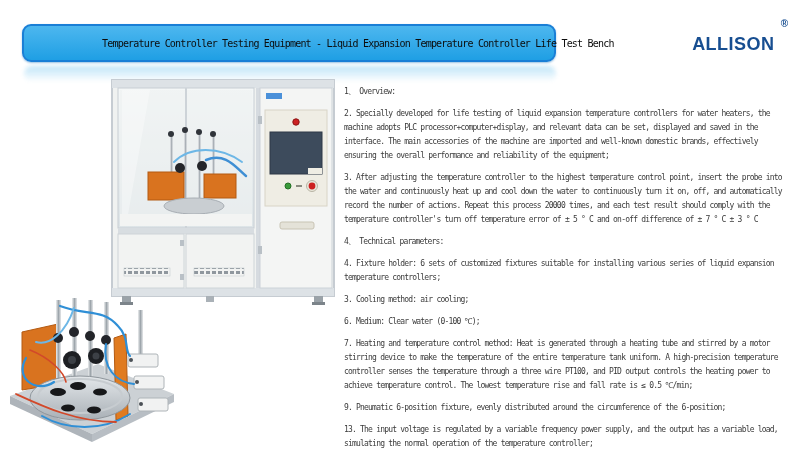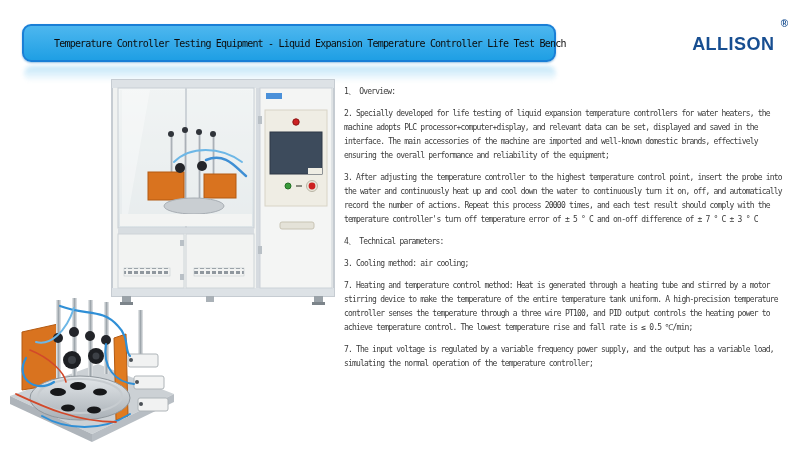--- a/index.html
+++ b/index.html
@@ -15,20 +15,21 @@
     border-radius:9px;
     background:linear-gradient(180deg,var(--banner-top,#4db7ef) 0%,var(--banner-bottom,#1f9fe4) 100%);
     box-shadow:0 1px 2px rgba(30,120,190,.45);
     display:flex;align-items:center;
     box-sizing:border-box;
   }
   .banner-title{
     padding-left:30px;
     font-size:10px;letter-spacing:-0.8px;color:#0c0c0c;
     white-space:nowrap;
+    margin-left:48px;
   }
   .banner-reflection{
     position:absolute;left:24px;top:66px;width:532px;height:16px;
     border-radius:8px;
     background:linear-gradient(180deg,rgba(47,169,232,.55),rgba(47,169,232,0));
     filter:blur(2px);opacity:.55;pointer-events:none;
   }
   .logo{
     position:absolute;right:12px;top:24px;width:190px;height:40px;
     display:flex;align-items:center;justify-content:flex-end;gap:6px;
@@ -200,16 +201,19 @@
   <path d="M 10 96 C 36 108, 70 124, 110 124" fill="none" stroke="#d2492a" stroke-width="1.8" stroke-linecap="round"></path>
   <path d="M 24 52 C 44 60, 58 74, 60 84" fill="none" stroke="#d2492a" stroke-width="1.6" stroke-linecap="round"></path>
 </svg>
 </div>
 
 <div class="text-col">
   <p class="par">1、 Overview:</p>
   <p class="par">2. Specially developed for life testing of liquid expansion temperature controllers for water heaters, the machine adopts PLC processor+computer+display, and relevant data can be set, displayed and saved in the interface. The main accessories of the machine are imported and well-known domestic brands, effectively ensuring the overall performance and reliability of the equipment;</p>
   <p class="par">3. After adjusting the temperature controller to the highest temperature control point, insert the probe into the water and continuously heat up and cool down the water to continuously turn it on, off, and automatically record the number of actions. Repeat this process 20000 times, and each test result should comply with the temperature controller's turn off temperature error of ± 5 ° C and on-off difference of ± 7 ° C ± 3 ° C</p>
   <p class="par">4、 Technical parameters:</p>
+  <p class="par">4. Fixture holder: 6 sets of customized fixtures suitable for installing various series of liquid expansion temperature controllers;</p>
   <p class="par">3. Cooling method: air cooling;</p>
+  <p class="par">6. Medium: Clear water (0-100 ℃);</p>
   <p class="par">7. Heating and temperature control method: Heat is generated through a heating tube and stirred by a motor stirring device to make the temperature of the entire temperature tank uniform. A high-precision temperature controller senses the temperature through a three wire PT100, and PID output controls the heating power to achieve temperature control. The lowest temperature rise and fall rate is ≤ 0.5 ℃/min;</p>
-  <p class="par">7. The input voltage is regulated by a variable frequency power supply, and the output has a variable load, simulating the normal operation of the temperature controller;</p>
+  <p class="par">9. Pneumatic 6-position fixture, evenly distributed around the circumference of the 6-position;</p>
+  <p class="par">13. The input voltage is regulated by a variable frequency power supply, and the output has a variable load, simulating the normal operation of the temperature controller;</p>
 </div>
 
 </body></html>

